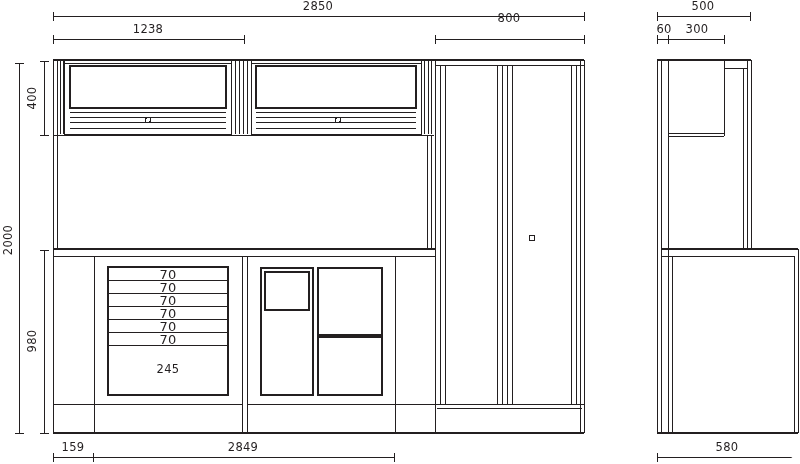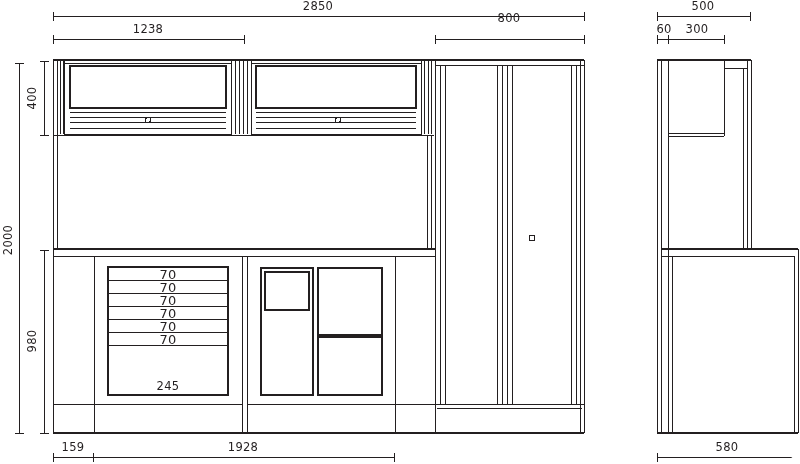--- a/index.html
+++ b/index.html
@@ -232,24 +232,24 @@
 <span class="lbl" style="left:509px; top:19px;">800</span>
 <span class="lbl" style="left:703px; top:7px;">500</span>
 <span class="lbl" style="left:664px; top:30px;">60</span>
 <span class="lbl" style="left:697px; top:30px;">300</span>
 
 <span class="lbl rot" style="left:9px;  top:240px;">2000</span>
 <span class="lbl rot" style="left:33px; top:98px;">400</span>
 <span class="lbl rot" style="left:33px; top:341px;">980</span>
 
 <span class="lbl" style="left:73px;  top:448px;">159</span>
-<span class="lbl" style="left:243px; top:448px;">1928</span>
+<span class="lbl" style="left:243px; top:448px;">2849</span>
 <span class="lbl" style="left:727px; top:448px;">580</span>
 
 <span class="lbl small" style="left:168px; top:274px;">70</span>
 <span class="lbl small" style="left:168px; top:287px;">70</span>
 <span class="lbl small" style="left:168px; top:300px;">70</span>
 <span class="lbl small" style="left:168px; top:313px;">70</span>
 <span class="lbl small" style="left:168px; top:326px;">70</span>
 <span class="lbl small" style="left:168px; top:339px;">70</span>
-<span class="lbl" style="left:168px; top:370px;margin-top:17px;">245</span>
+<span class="lbl" style="left:168px; top:370px;">245</span>
 
 </div>
 
 </body></html>

